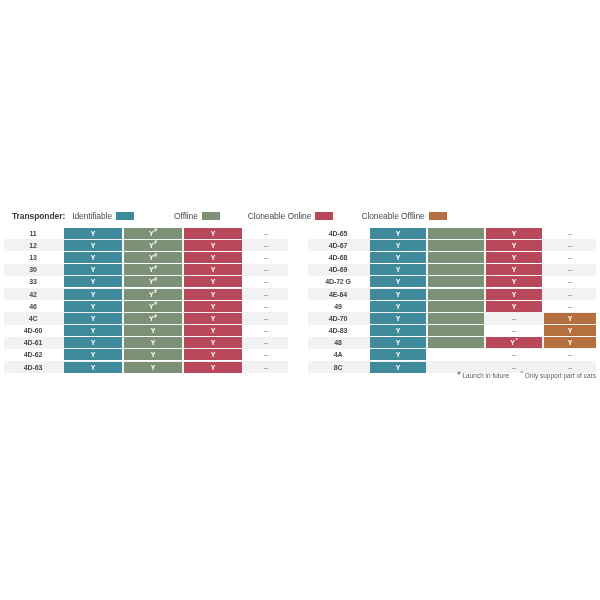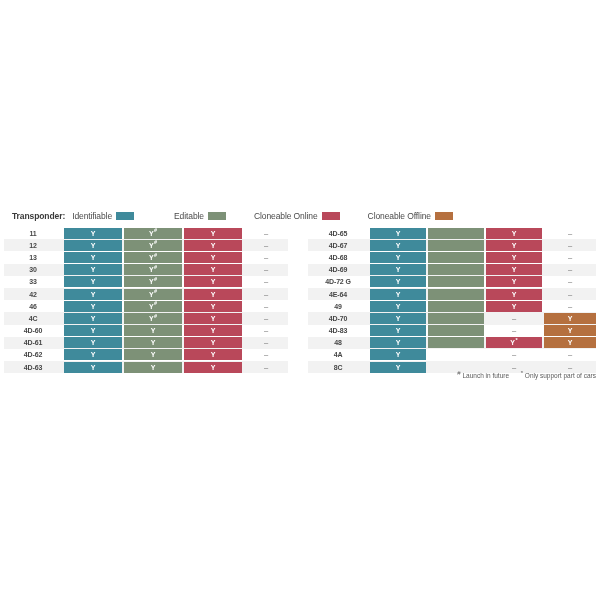--- a/index.html
+++ b/index.html
@@ -145,21 +145,21 @@
 
   <div class="legend">
     <span class="legend-title">Transponder:</span>
     <span class="lg-sp-a"></span>
     <span class="legend-item">
       <span class="legend-label">Identifiable</span>
       <span class="legend-swatch" style="background:#3f8a9b"></span>
     </span>
     <span class="lg-sp-b"></span>
     <span class="legend-item">
-      <span class="legend-label">Editable</span>
+      <span class="legend-label">Offline</span>
       <span class="legend-swatch" style="background:#7d9177"></span>
     </span>
     <span class="lg-sp-c"></span>
     <span class="legend-item">
       <span class="legend-label">Cloneable Online</span>
       <span class="legend-swatch" style="background:#b9485a"></span>
     </span>
     <span class="lg-sp-d"></span>
     <span class="legend-item">
       <span class="legend-label">Cloneable Offline</span>

